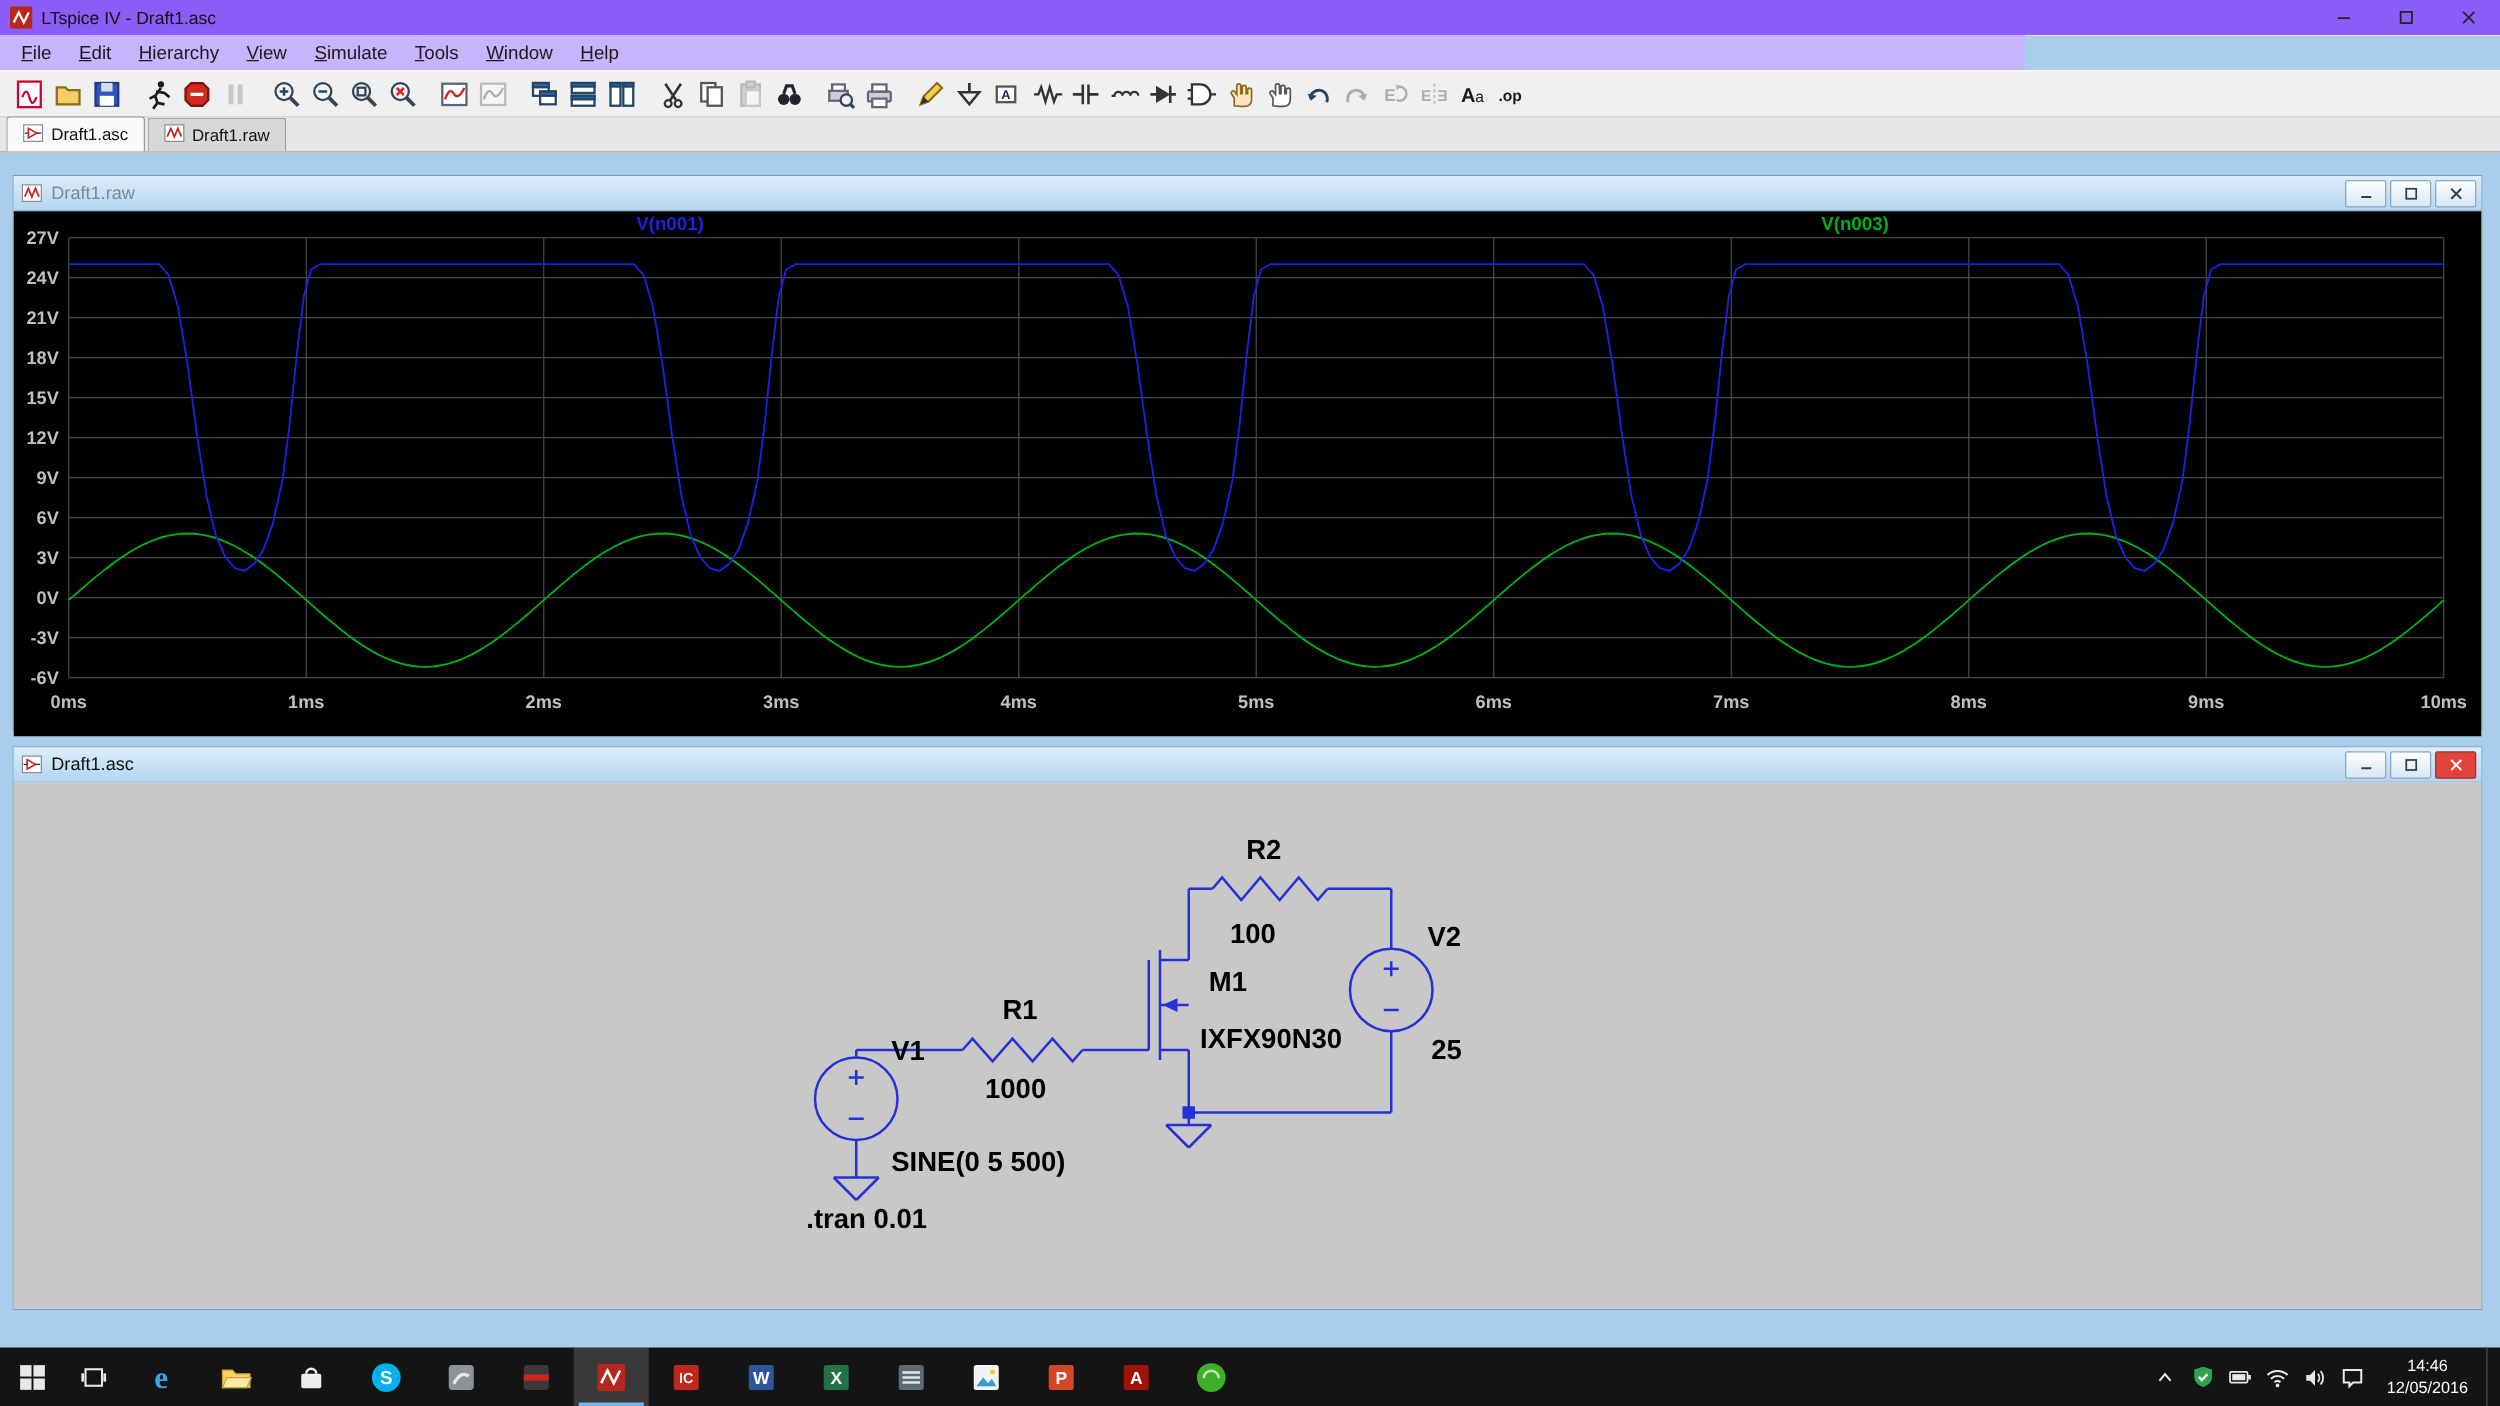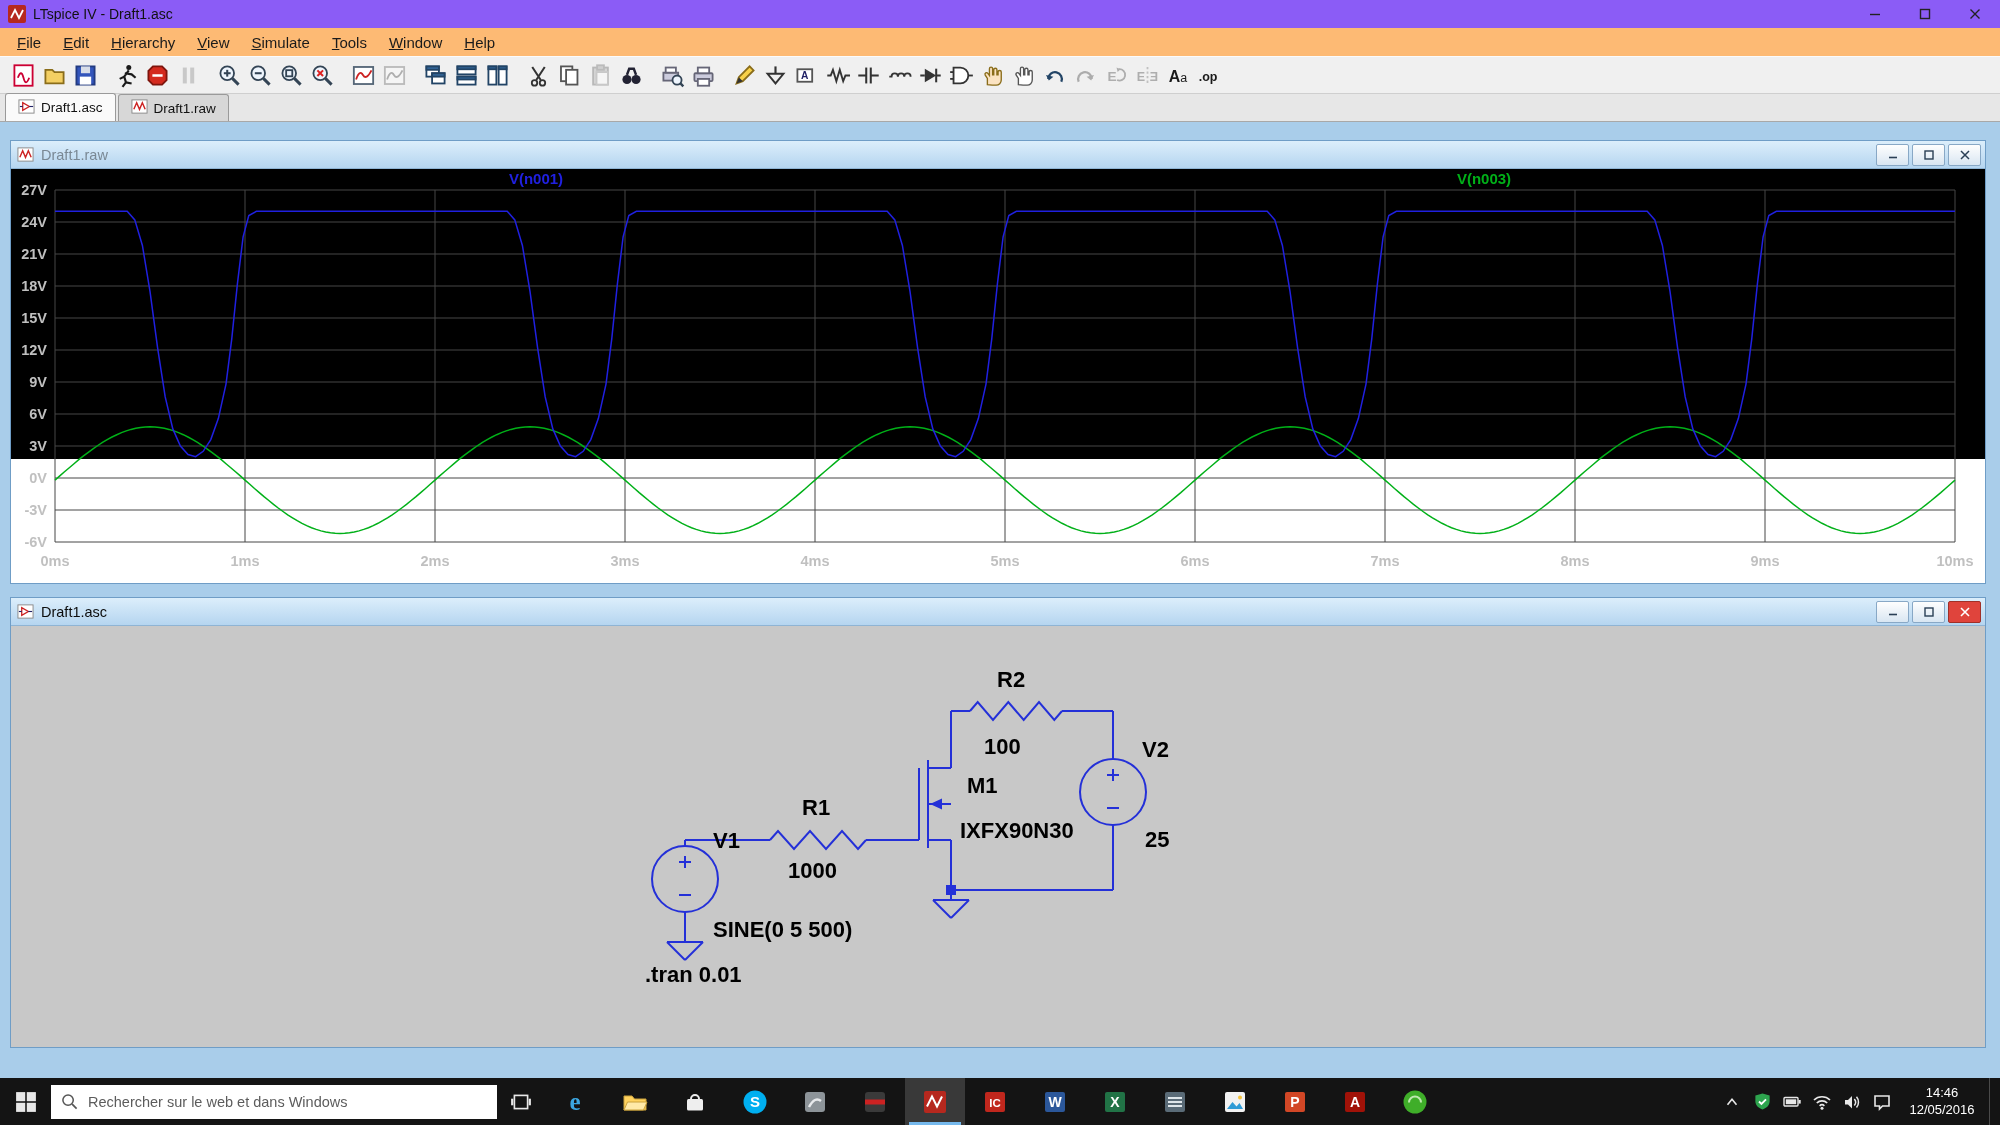--- a/index.html
+++ b/index.html
@@ -9,21 +9,21 @@
 
   
   #app-titlebar{position:absolute;left:0;top:0;width:2000px;height:28px;background:#8b5cf6;
     display:flex;align-items:center;border-bottom:1px solid #e3e3e3;}
   #app-titlebar .app-icon{width:18px;height:18px;margin:0 7px 0 8px;}
   #app-title{font-size:14px;color:#111;}
   #win-controls{margin-left:auto;display:flex;height:28px;}
   .winctl{width:50px;height:28px;display:flex;align-items:center;justify-content:center;}
   .winctl svg{display:block;}
 
-  #menubar{position:absolute;left:0;top:28px;width:2000px;height:28px;background:#fdba74;
+  #menubar{position:absolute;left:0;top:28px;width:1620px;height:28px;background:#c4b5fd;
     display:flex;align-items:center;padding-left:6px;box-sizing:border-box;}
   .menu-item{font-size:15px;color:#1b1b1b;padding:4px 11px;cursor:default;}
   .menu-item u{text-decoration:underline;}
 
   #toolbar{position:absolute;left:0;top:56px;width:2000px;height:38px;background:#f0f0f0;
     border-top:1px solid #fbfbfb;border-bottom:1px solid #cfcfcf;display:flex;align-items:center;
     padding-left:8px;box-sizing:border-box;}
   .tbtn{width:31px;height:30px;display:flex;align-items:center;justify-content:center;border-radius:2px;}
   .tbtn.disabled{opacity:.38;filter:grayscale(1);}
   .tgap{width:10px;height:30px;}
@@ -40,21 +40,21 @@
   .mdi-titlebar{height:28px;background:linear-gradient(#dceefb,#b5d5f0);display:flex;align-items:center;
     padding:0 4px 0 6px;border-bottom:1px solid #8fb4d4;box-sizing:border-box;}
   .mdi-titlebar .wicon{width:17px;height:17px;margin-right:7px;}
   .mdi-title{font-size:14.5px;}
   #wave-title{color:#7a8894;}
   #asc-title{color:#0d0d0d;}
   .mdi-btns{margin-left:auto;display:flex;gap:3px;}
   .mbtn{width:31px;height:20px;background:linear-gradient(#fefefe,#d9e6f2);border:1px solid #88a8c6;
     display:flex;align-items:center;justify-content:center;border-radius:2px;}
   .mbtn.close-red{background:#e0443c;border-color:#a03028;}
-  #wave-client{width:1974px;height:290px;background:#000;}
+  #wave-client{width:1974px;height:420px;background:#000;}
   #schem-client{width:1974px;height:421px;background:#c8c8c8;position:relative;}
 
   
   #taskbar{position:absolute;left:0;top:1078px;width:2000px;height:47px;background:#141414;
     display:flex;align-items:center;}
   #start-button{width:51px;height:47px;display:flex;align-items:center;justify-content:center;}
   #search-box{width:446px;height:34px;background:#ffffff;display:flex;align-items:center;padding-left:10px;box-sizing:border-box;}
   #search-box input{border:none;outline:none;font-size:14.5px;color:#333;width:390px;background:transparent;
      font-family:"Liberation Sans",sans-serif;}
   #search-box input::placeholder{color:#5c5c5c;opacity:1;}
@@ -619,27 +619,20 @@
 
   <div id="taskbar">
     <div id="start-button">
       <svg width="22" height="22" viewBox="0 0 20 20">
         <rect x="1" y="1" width="8.3" height="8.3" fill="#e8e8e8"></rect>
           <rect x="10.7" y="1" width="8.3" height="8.3" fill="#e8e8e8"></rect>
         <rect x="1" y="10.7" width="8.3" height="8.3" fill="#e8e8e8"></rect>
           <rect x="10.7" y="10.7" width="8.3" height="8.3" fill="#e8e8e8"></rect>
         </svg>
     </div>
-    <div id="search-box">
-      <svg width="17" height="17" viewBox="0 0 18 18" style="margin-right:8px">
-        <circle cx="7.5" cy="7.5" r="5.5" fill="none" stroke="#555" stroke-width="1.6"></circle>
-          <line x1="11.8" y1="11.8" x2="16.5" y2="16.5" stroke="#555" stroke-width="1.8"></line>
-        </svg>
-      <input type="text" placeholder="Rechercher sur le web et dans Windows" style="">
-    </div>
     <div id="task-view">
       <svg width="22" height="22" viewBox="0 0 20 20">
         <rect x="4" y="4" width="12" height="12" fill="none" stroke="#e8e8e8" stroke-width="1.5"></rect>
         <rect x="1" y="7" width="2" height="6" fill="#e8e8e8"></rect>
           <rect x="17" y="7" width="2" height="6" fill="#e8e8e8"></rect>
         </svg>
     </div>
     <div id="task-apps" style="display:flex;">
         <div class="task-slot">
           <svg width="28" height="28" viewBox="0 0 28 28">

